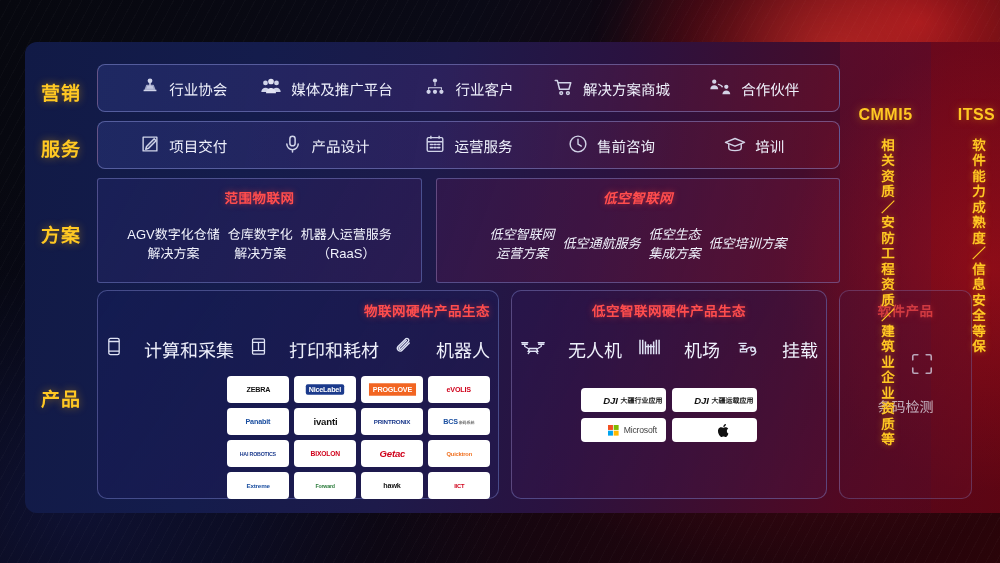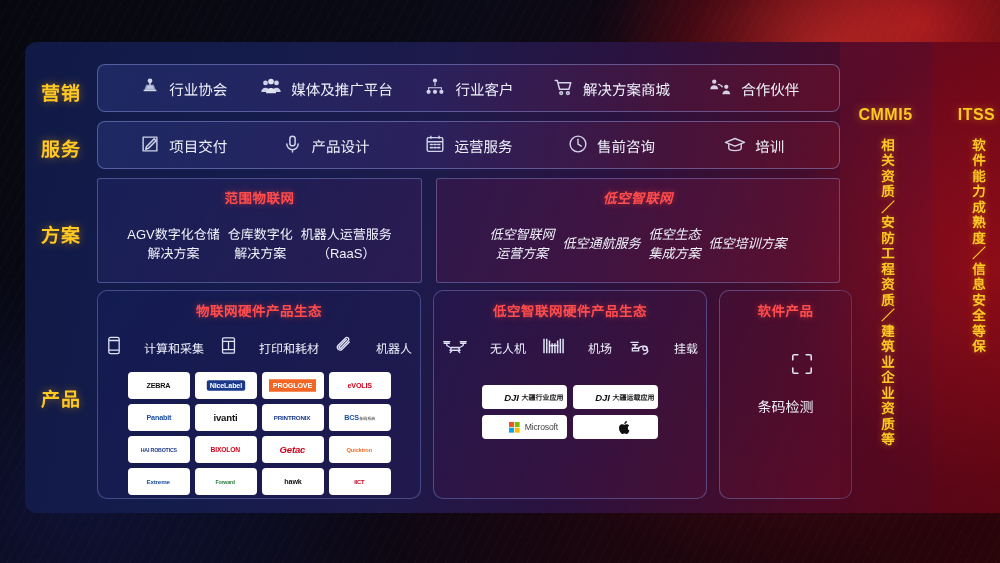--- a/index.html
+++ b/index.html
@@ -109,29 +109,29 @@
   
   .prodrow { position: absolute; left: 72px; right: 183px; top: 248px; bottom: 14px;
              display: flex; gap: 12px; }
   .prodbox {
     border: 1px solid rgba(140,150,225,.4);
     border-radius: 10px;
     padding: 9px 8px 8px;
     display: flex; flex-direction: column; align-items: center;
     position: relative;
   }
-  #prod-iot    { flex: 0 0 310px; background: linear-gradient(125deg, rgba(20,28,84,.75), rgba(35,25,80,.6)); }
+  #prod-iot    { flex: 0 0 310px; background: linear-gradient(125deg, rgba(20,28,84,.75), rgba(35,25,80,.6)); align-items: flex-end; }
   #prod-lowalt { flex: 1 1 auto;  background: linear-gradient(120deg, rgba(40,22,78,.6), rgba(80,18,56,.5)); }
   #prod-soft   { flex: 0 0 133px; background: linear-gradient(120deg, rgba(70,16,54,.55), rgba(105,14,40,.5)); }
   .prod-title {
     color: #ff4d4d; font-size: 13.5px; font-weight: 700; letter-spacing: .5px;
     text-shadow: 0 0 6px rgba(255,60,60,.5);
   }
   .prod-cats { display: flex; align-items: center; justify-content: center; gap: 16px; margin-top: 16px; }
-  .prod-cat { display: flex; align-items: center; gap: 22px; color: #eef0fb; font-size: 12px; white-space: nowrap; }
+  .prod-cat { display: flex; align-items: center; gap: 22px; color: #eef0fb; font-size: 18px; white-space: nowrap; }
 
   
   .logogrid { display: grid; gap: 5px; margin-top: 14px; }
   #iot-logos { grid-template-columns: repeat(4, 62px); }
   .logo-cell {
     height: 27px; border-radius: 4px; background: #fff;
     display: flex; align-items: center; justify-content: center;
     overflow: hidden; padding: 2px;
   }
   .logo-txt {

